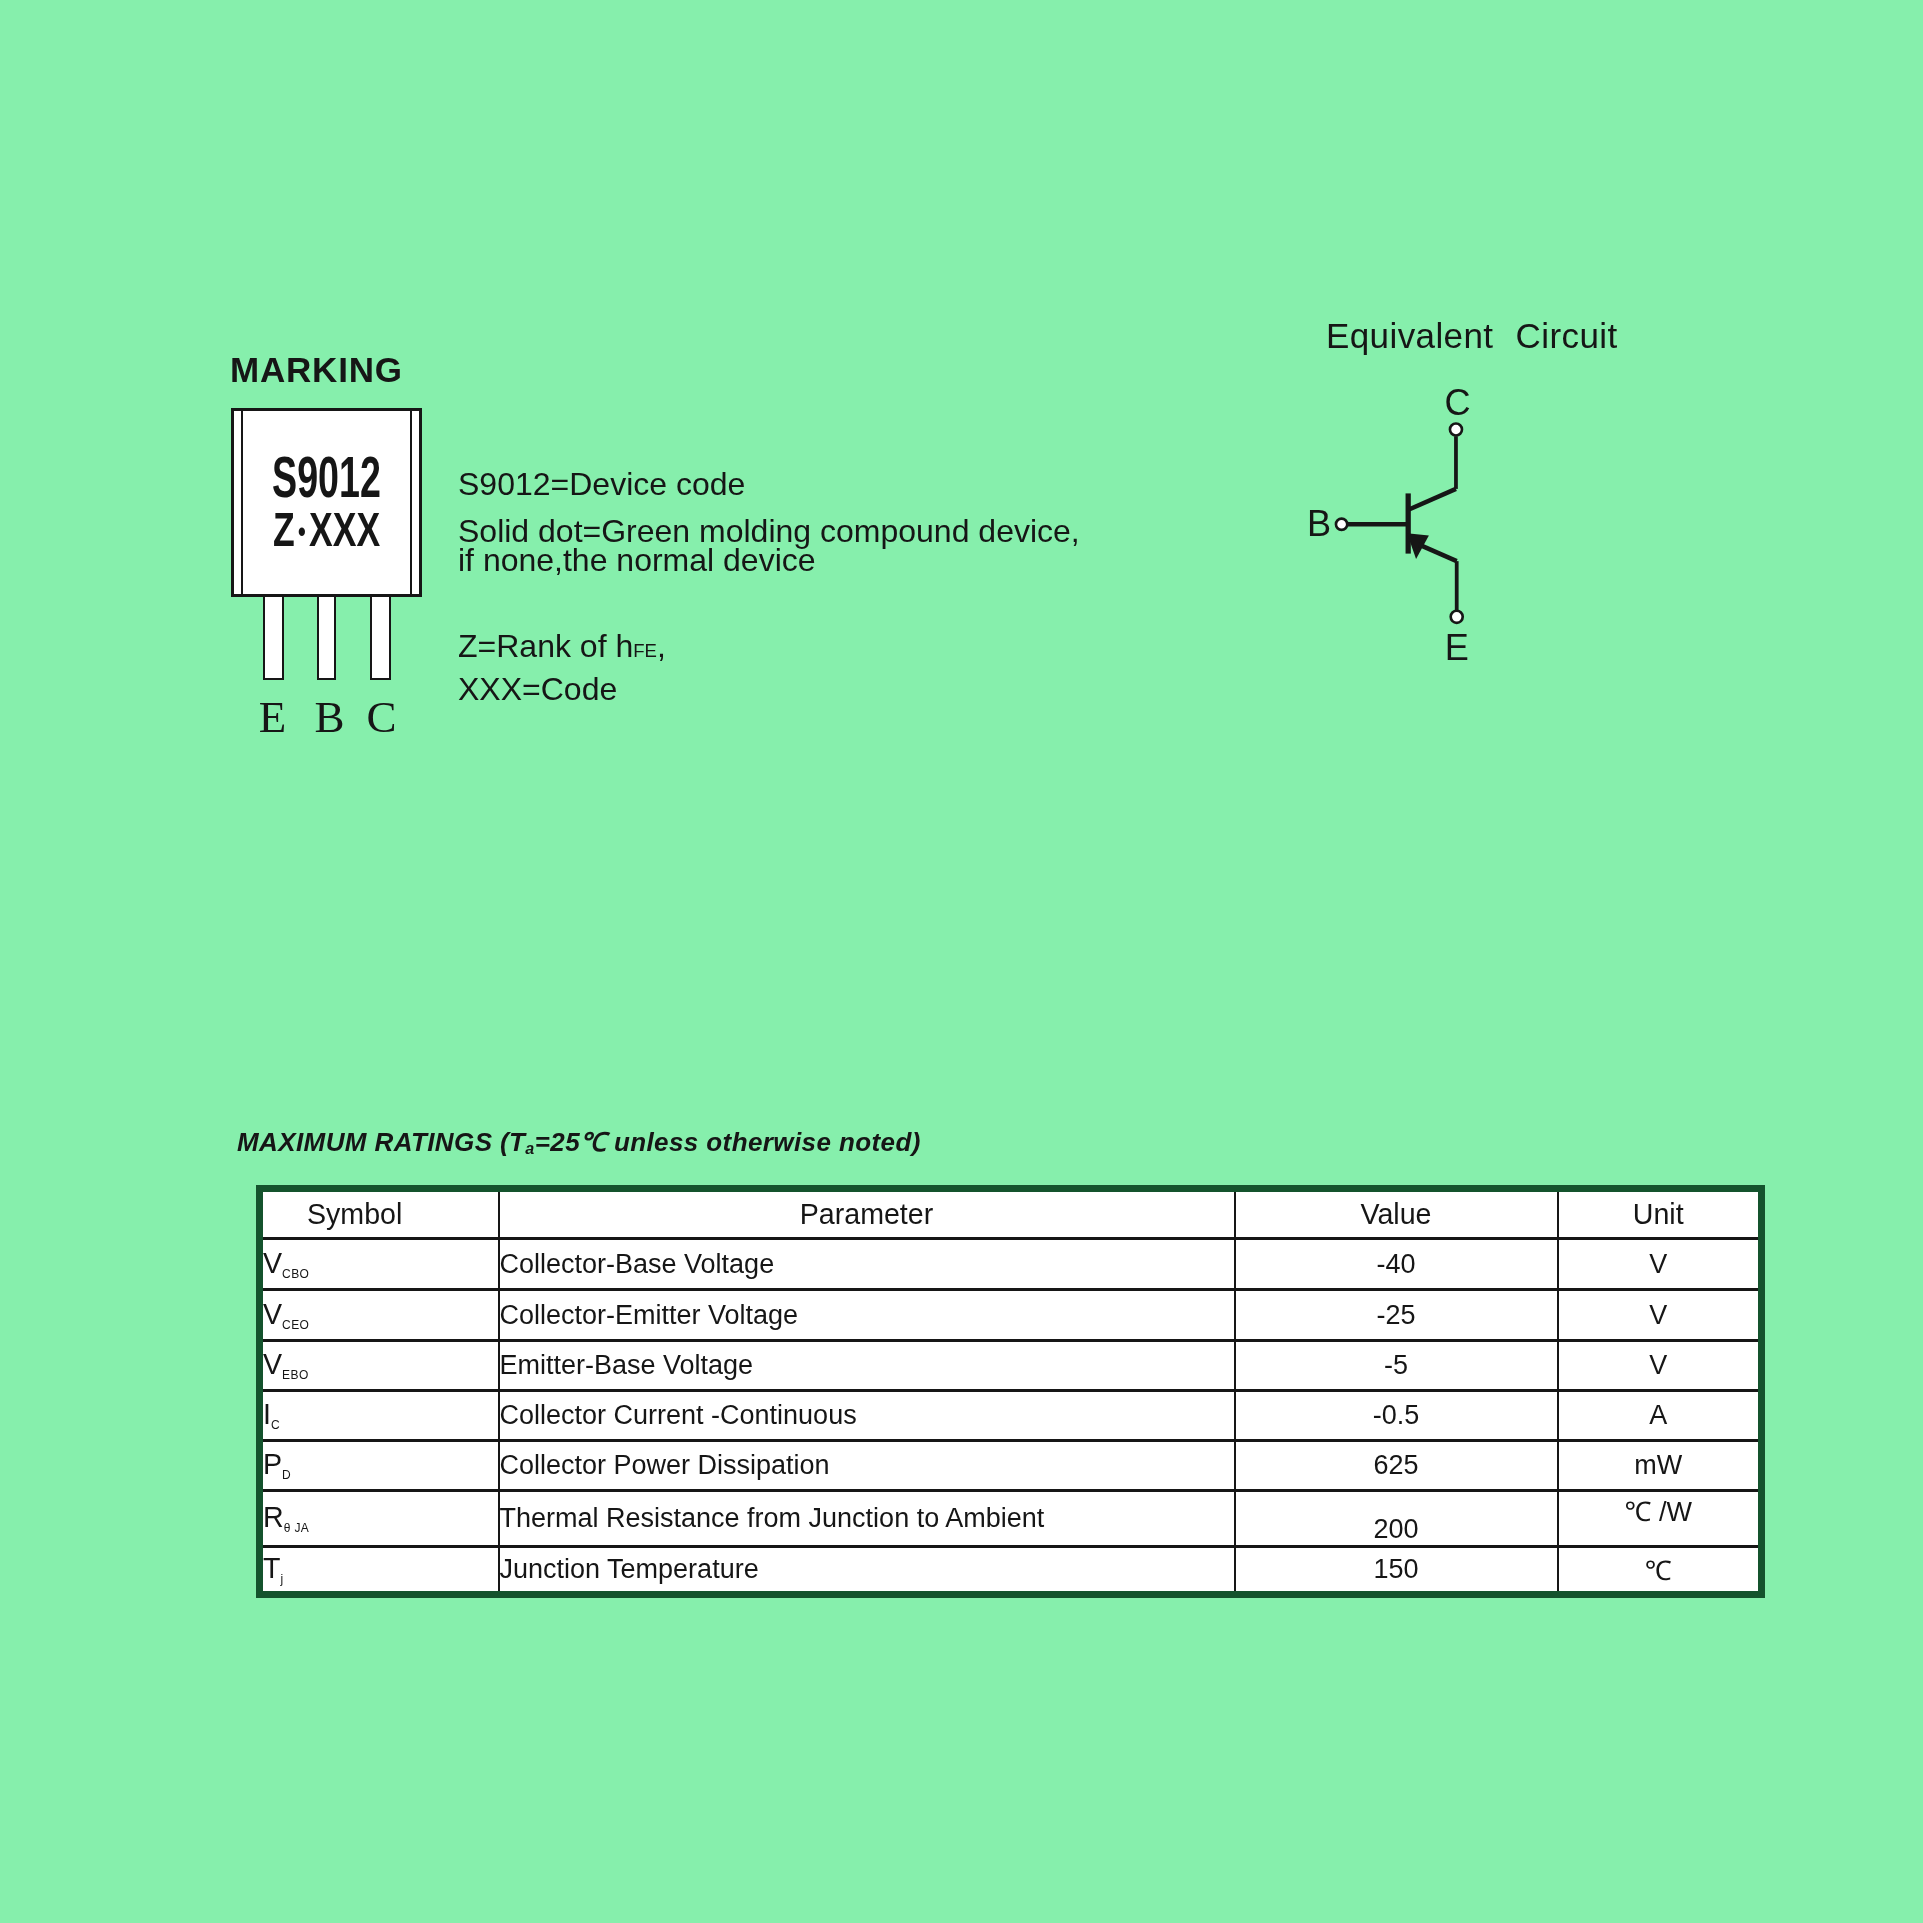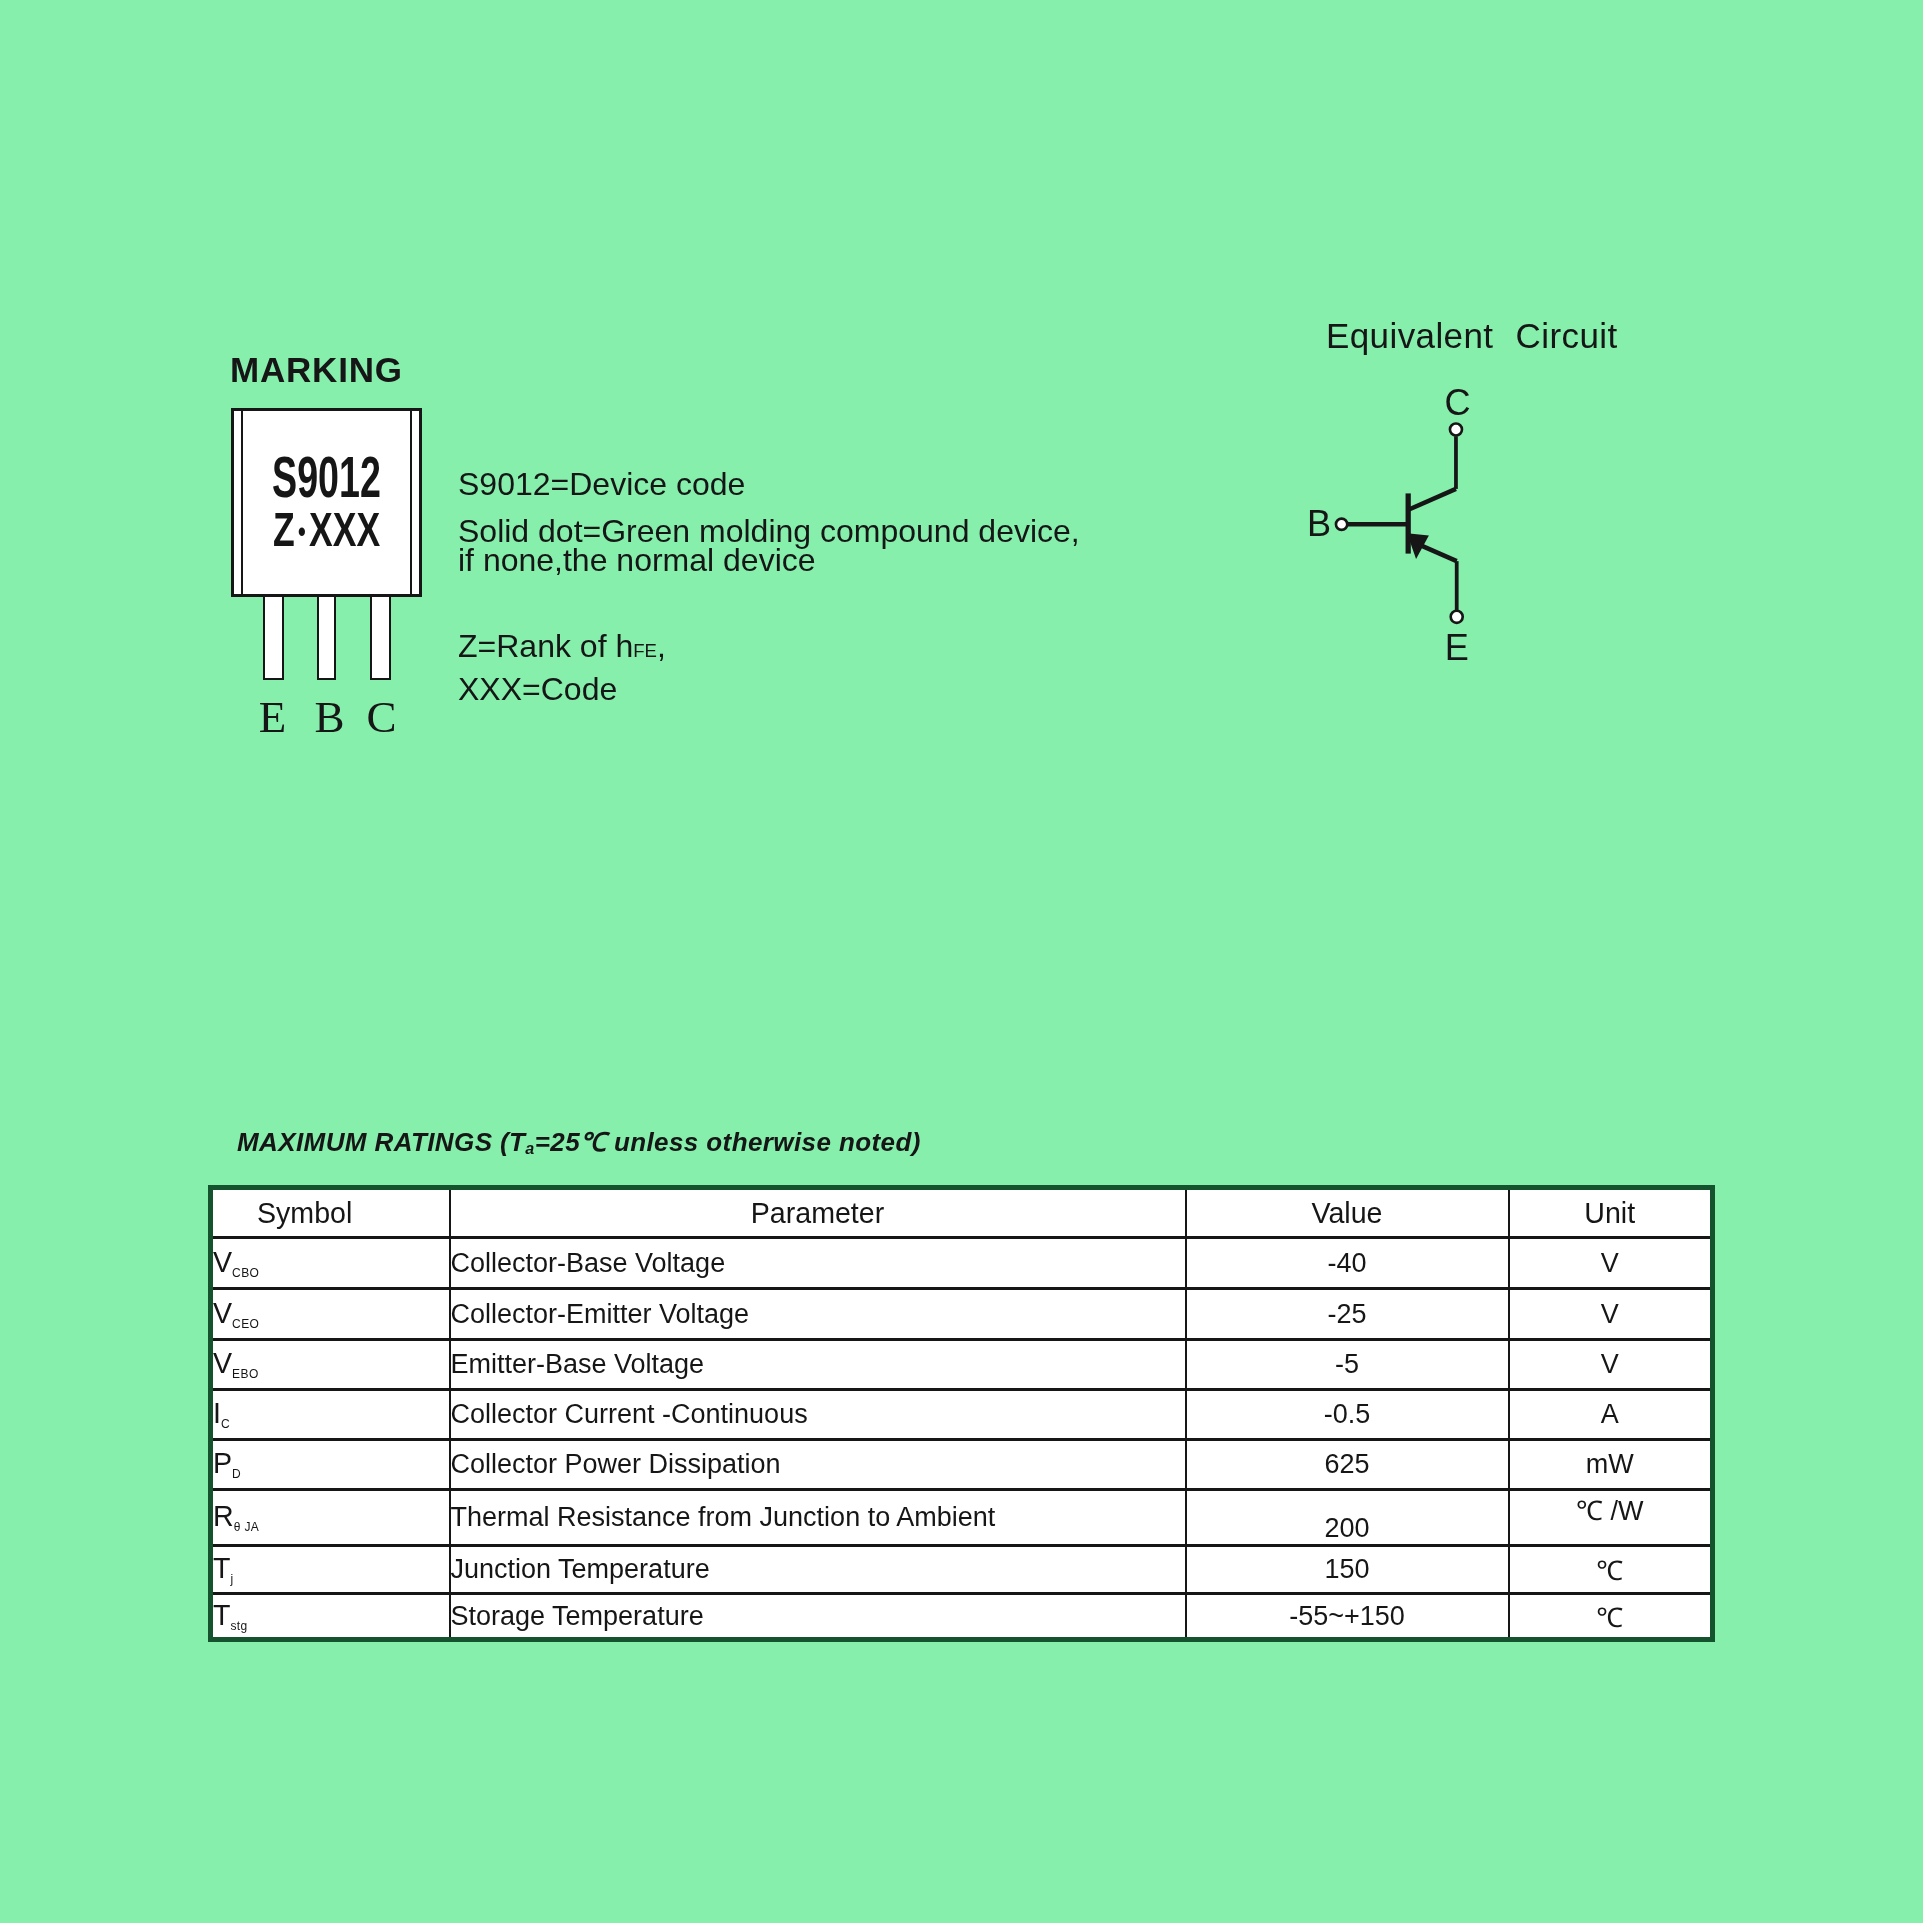--- a/index.html
+++ b/index.html
@@ -31,21 +31,21 @@
   .n1{top:466px;} .n2{top:513px;} .n3{top:542px;} .n4{top:628px;} .n5{top:671px;}
   .note .subFE{font-size:0.58em;}
   
   .circuit-svg{left:1240px;top:361px;}
   .circuit-svg text{font-family:"Liberation Sans", sans-serif;font-size:48px;fill:#161616;}
   
   .ratings{left:208px;top:1185px;}
   table.rt{border-collapse:collapse;table-layout:fixed;width:1503px;background:#fff;}
   table.rt td,table.rt th{border:2.3px solid #161616;border-top-width:3px;border-bottom-width:3px;
     padding:0;font-weight:normal;overflow:hidden;}
-  table.rt{border:5px solid #14532d;}
+  table.rt{border:7px solid #14532d;margin-left:48px;}
   .c-sym{width:239px;} .c-par{width:736px;} .c-val{width:323px;} .c-unit{width:204px;}
   th.hd{font-size:28.6px;font-weight:bold;}
   th.hd.sym{text-align:left;padding-left:44px;}
   td.sym{font-size:28.6px;font-weight:bold;text-align:left;padding-left:44px;}
   td.sym .ss{font-size:12px;vertical-align:-5.3px;letter-spacing:0.4px;}
   td.par{font-size:27px;text-align:left;padding-left:22.5px;}
   td.val,td.unit{font-size:27px;text-align:center;}
   td.v-low{vertical-align:bottom;padding-bottom:3px;}
   td.u-high{vertical-align:top;padding-top:3px;}
   td.u-low{padding-top:12px;}
@@ -154,24 +154,18 @@
         <td class="par">Thermal Resistance from Junction to Ambient</td>
         <td class="val v-low">200</td>
         <td class="unit u-high">℃ /W</td>
       </tr>
       <tr class="r7">
         <td class="sym"><span>T</span><span class="ss">j</span></td>
         <td class="par">Junction Temperature</td>
         <td class="val">150</td>
         <td class="unit u-low">℃</td>
       </tr>
-      <tr class="r8">
-        <td class="sym"><span>T</span><span class="ss">stg</span></td>
-        <td class="par">Storage Temperature</td>
-        <td class="val">-55~+150</td>
-        <td class="unit u-low">℃</td>
-      </tr>
     </tbody>
       </table>
   </div>
 
 </div>
 
 
 </body></html>

